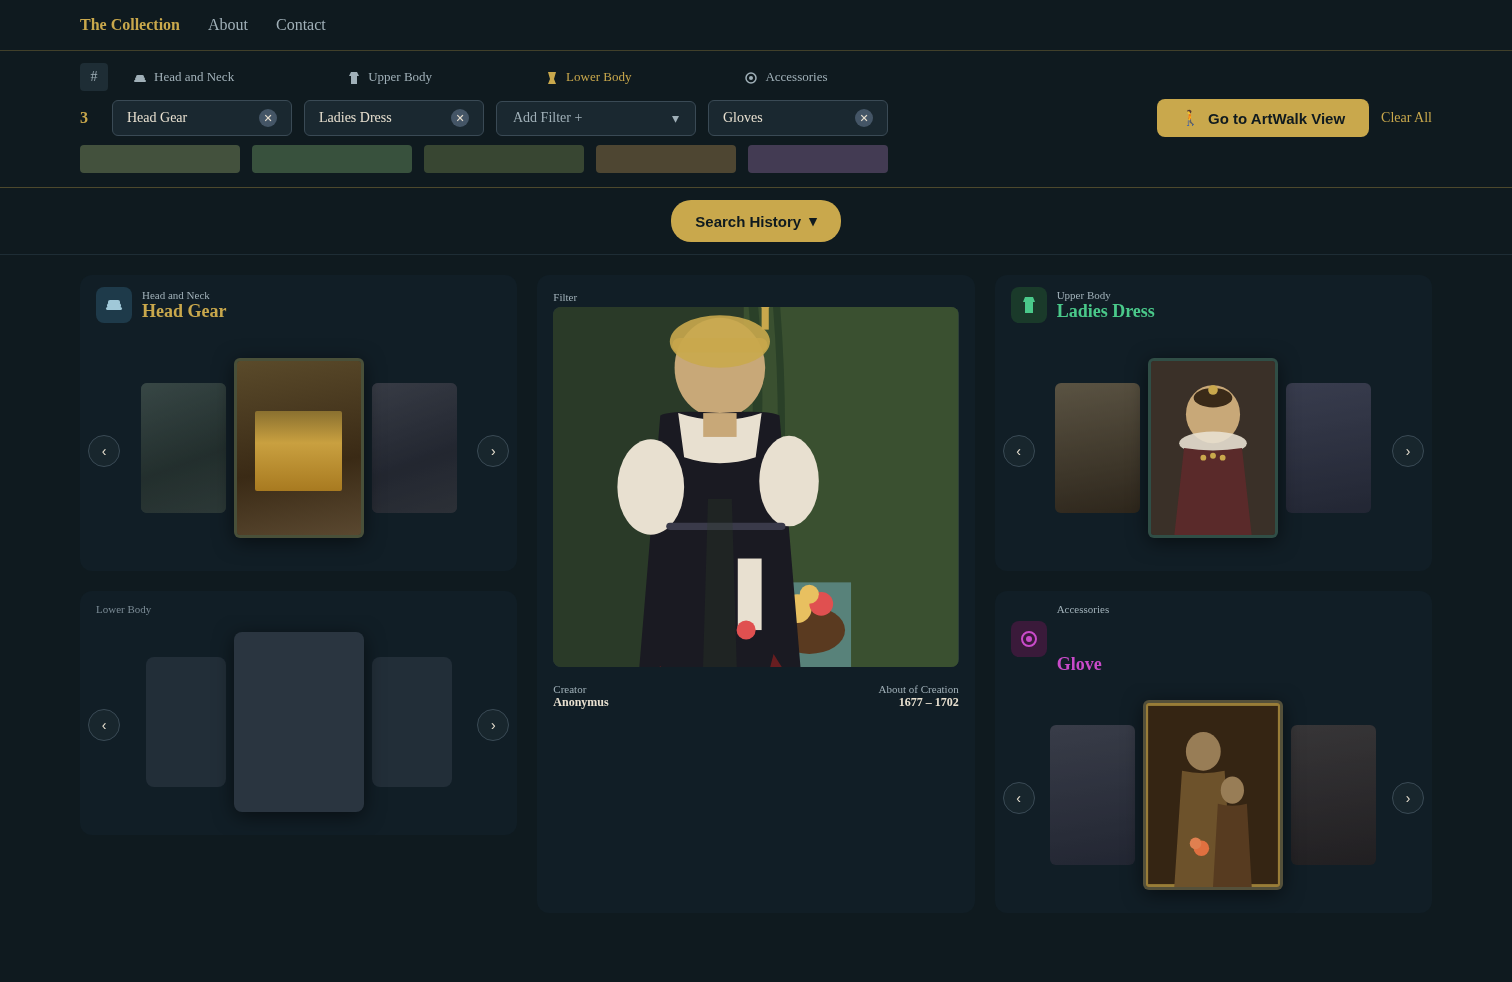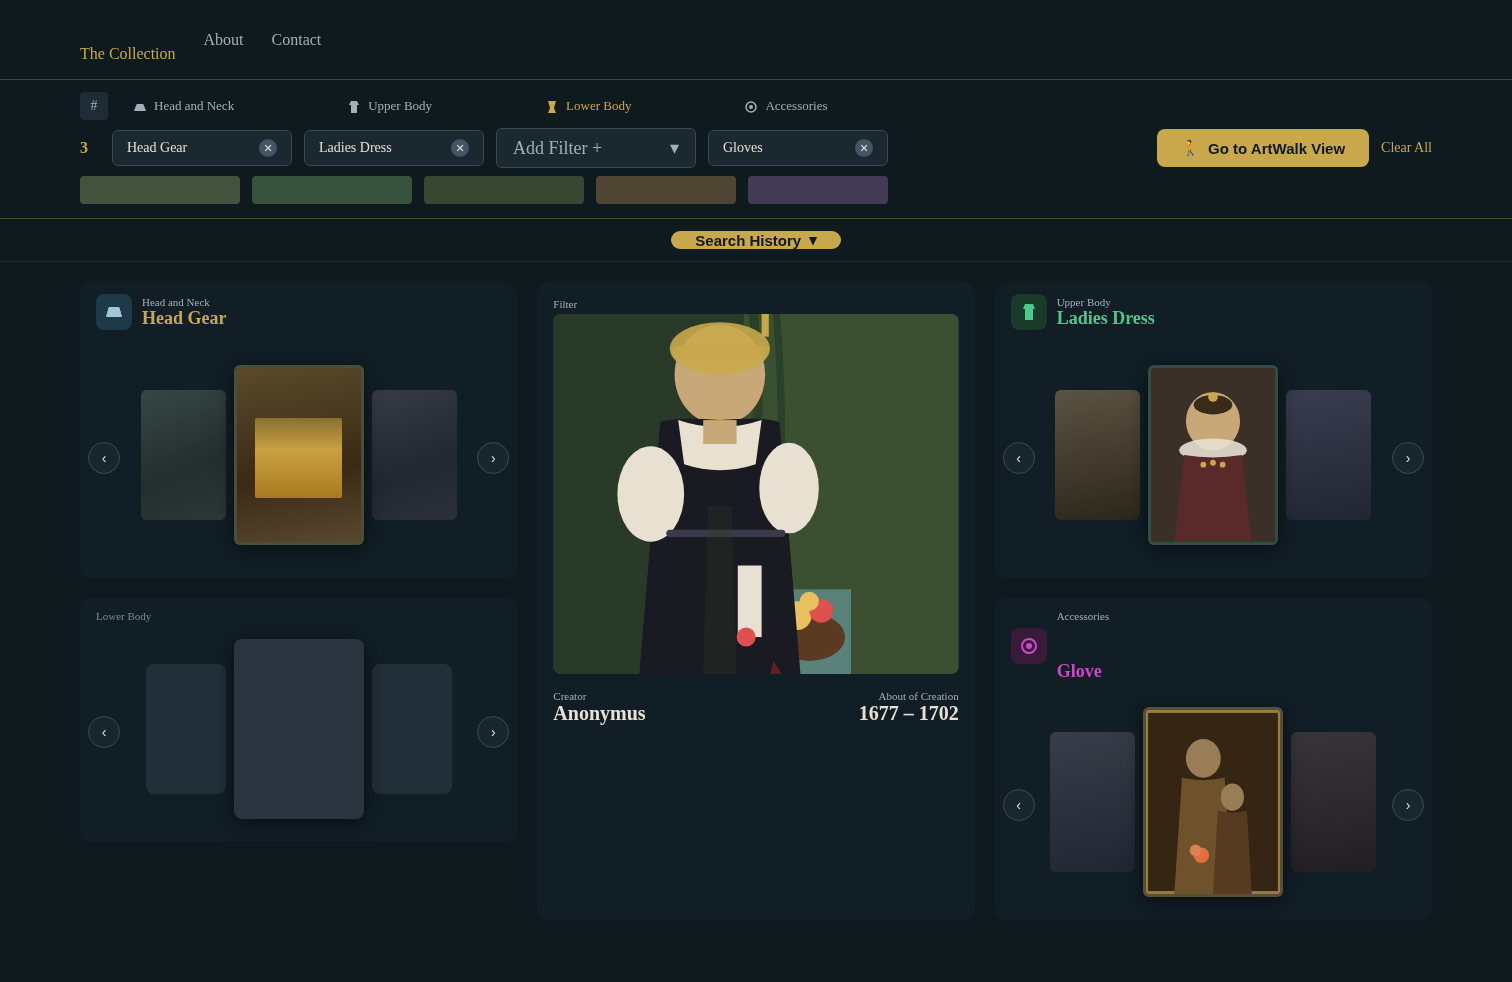--- a/index.html
+++ b/index.html
@@ -32,22 +32,21 @@
       align-items: center;
     }
     .nav-link {
       color: #a0b0b8;
       font-size: 16px;
       cursor: pointer;
       text-decoration: none;
     }
     .nav-link.active {
       color: #c9a84c;
-      font-weight: normal;
-      margin-top: 29px;
+      font-weight: bold;
     }
 
     
     .filter-bar {
       padding: 12px 80px;
       background: #0f1a1f;
       border-bottom: 1px solid #c9a84c55;
     }
     .filter-categories {
       display: flex;
@@ -114,21 +113,21 @@
       margin-left: auto;
     }
     .filter-add {
       display: flex;
       align-items: center;
       gap: 12px;
       background: #1a2830;
       border: 1px solid #3a4a55;
       border-radius: 6px;
       padding: 8px 16px;
-      font-size: 18px;
+      font-size: 14px;
       color: #a0b0b8;
       cursor: pointer;
       min-width: 200px;
     }
     .artwalk-btn {
       background: #c9a84c;
       color: #0f1a1f;
       border: none;
       border-radius: 8px;
       padding: 10px 24px;
@@ -170,21 +169,21 @@
       border-bottom: 1px solid #1e2d35;
     }
     .search-history-btn {
       display: flex;
       align-items: center;
       gap: 8px;
       background: #c9a84c;
       color: #0f1a1f;
       border: none;
       border-radius: 20px;
-      padding: 0 24px;
+      padding: 12px 24px;
       font-size: 15px;
       font-weight: bold;
       cursor: pointer;
     }
 
     
     .main-content {
       display: grid;
       grid-template-columns: 1fr 1fr 1fr;
       gap: 20px;
@@ -310,21 +309,21 @@
     }
     .detail-footer {
       display: flex;
       justify-content: space-between;
     }
     .detail-footer-item .label {
       font-size: 11px;
       color: #a0b0b8;
     }
     .detail-footer-item .value {
-      font-size: 20px;
+      font-size: 12px;
       font-weight: bold;
       color: #e8e0d0;
     }
 
     
     .gray-thumb {
       background: #2a3540;
       border-radius: 8px;
     }
 

